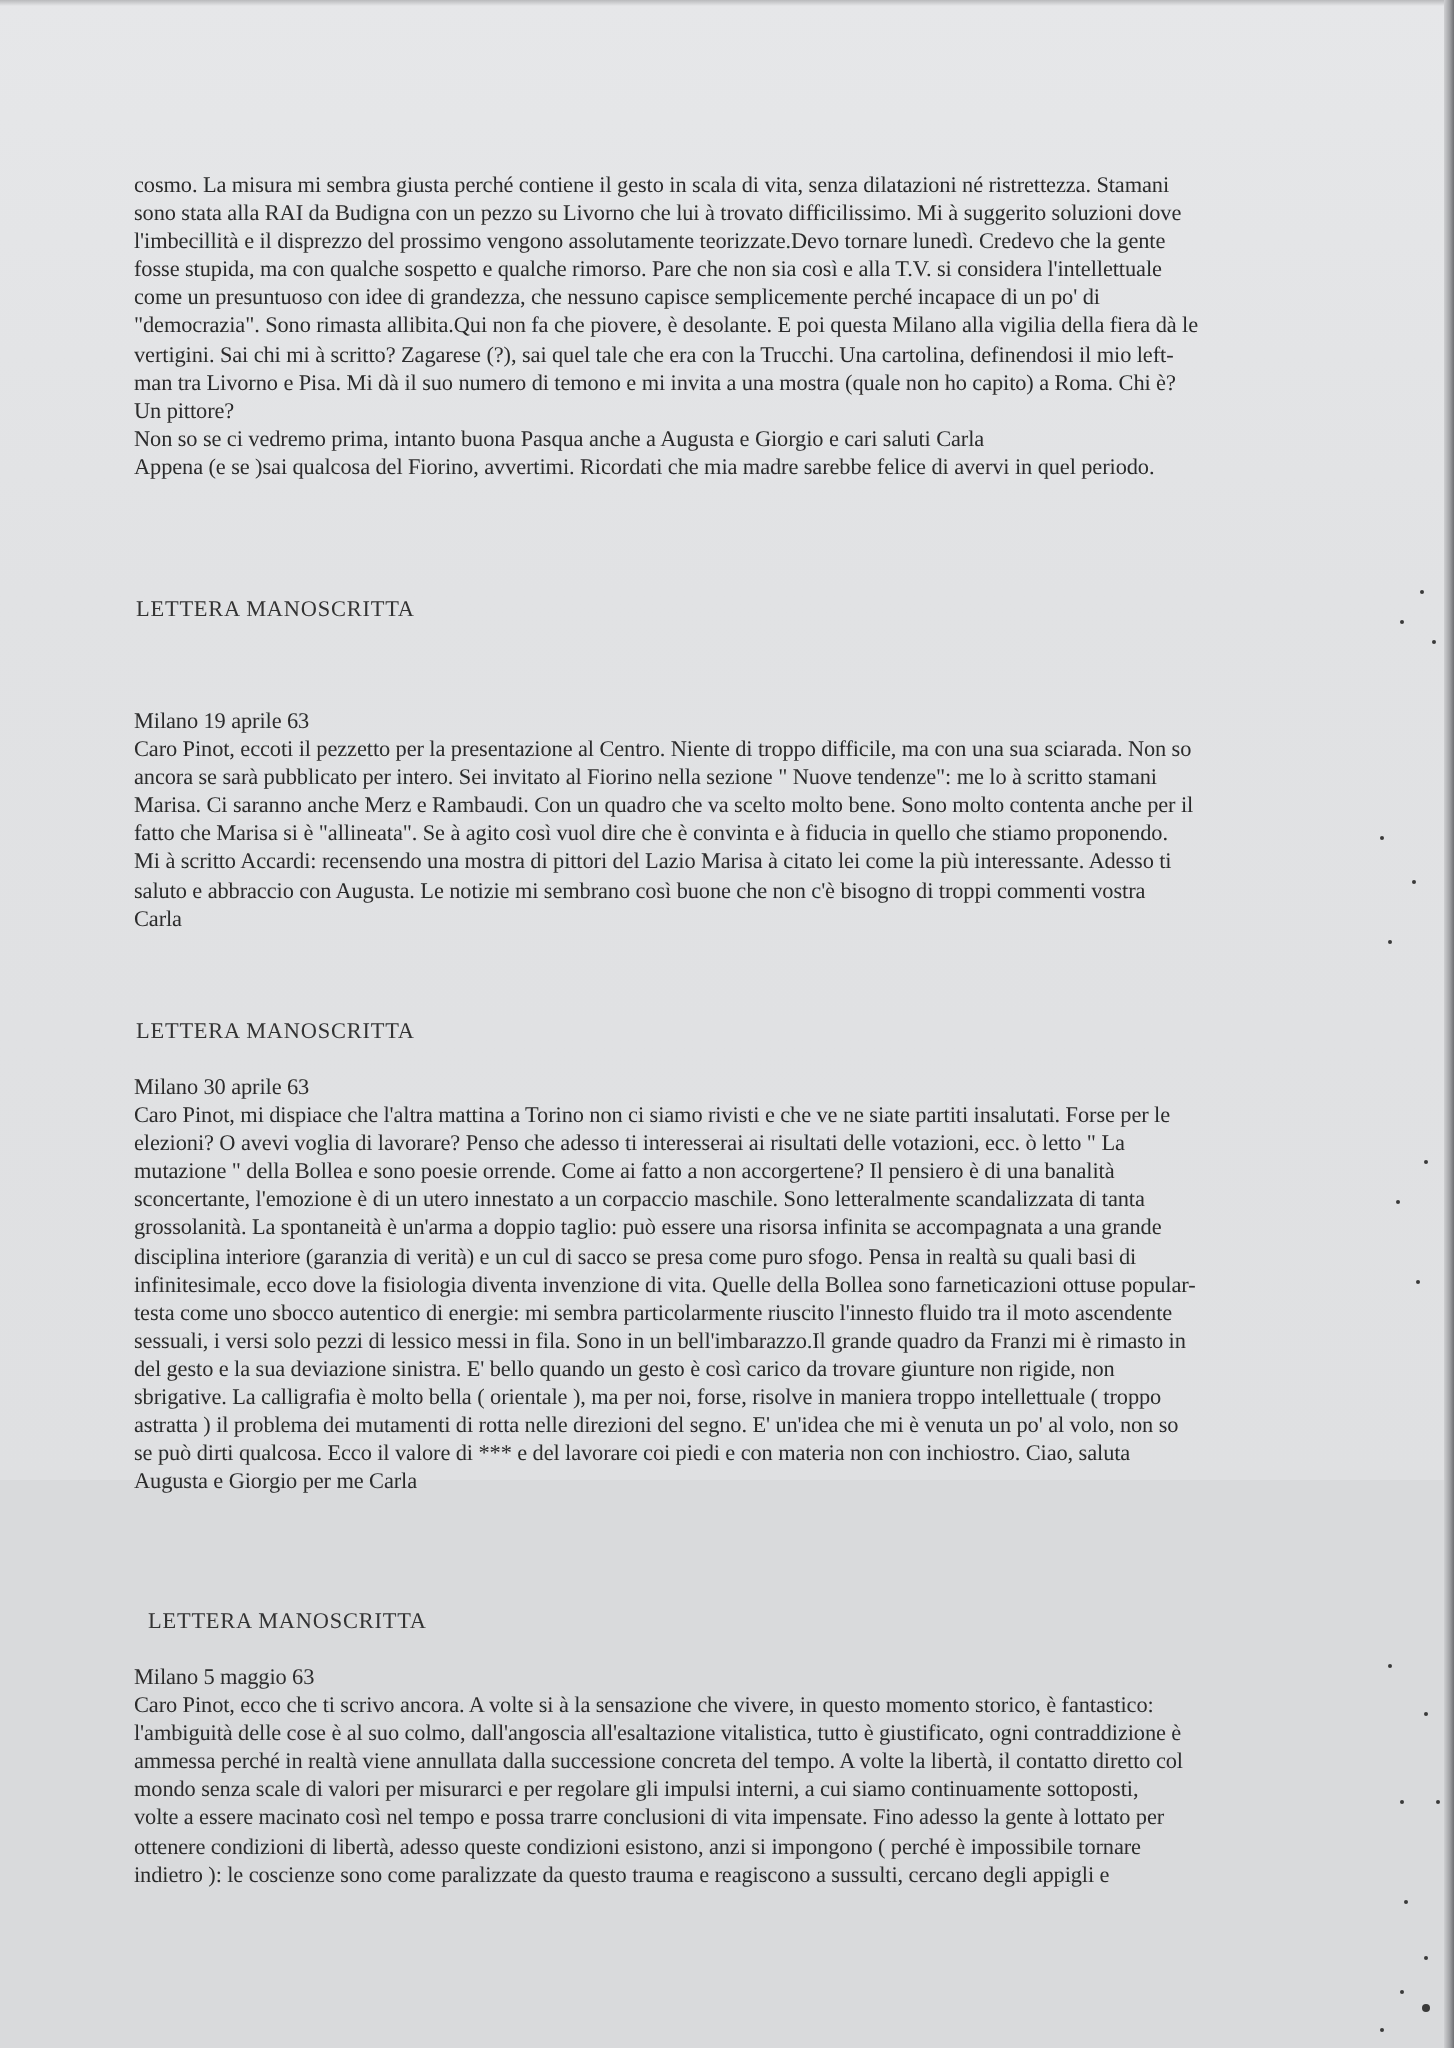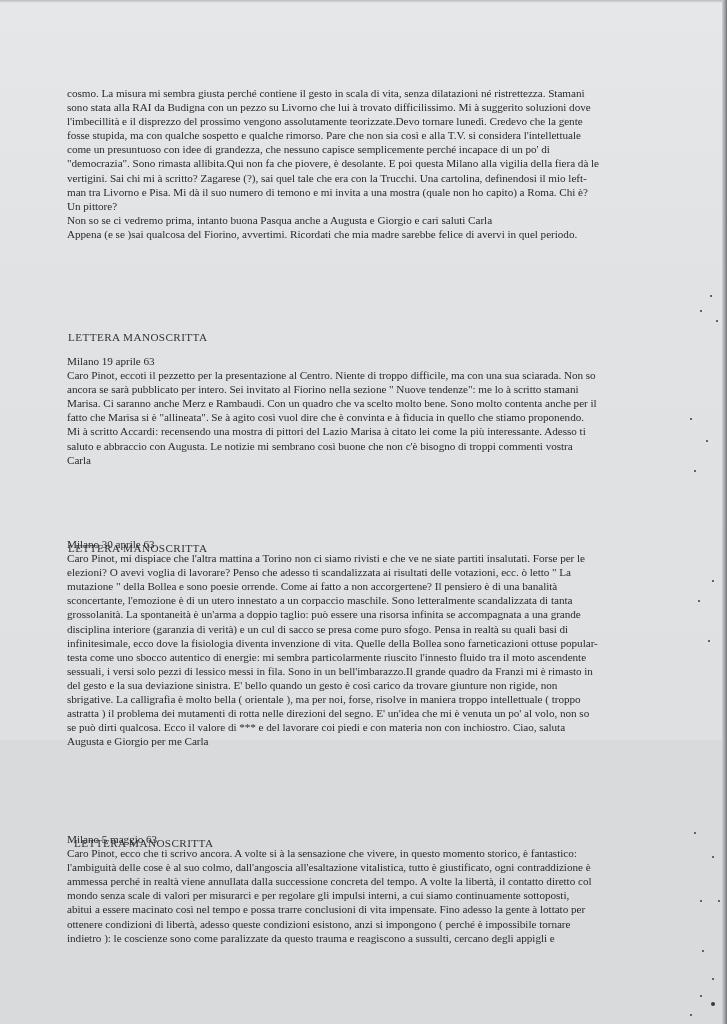--- a/index.html
+++ b/index.html
@@ -50,21 +50,20 @@
       white-space: nowrap;
       overflow: visible;
     }
     .heading {
       position: absolute;
       left: 68px;
       font-size: 11.2px;
       letter-spacing: 0.4px;
       color: #333;
       white-space: nowrap;
-      margin-top: 32px;
     }
     .dateline {
       display: block;
       white-space: nowrap;
     }
     .speck {
       position: absolute;
       background: #3a3a3a;
       border-radius: 50%;
     }
@@ -98,21 +97,21 @@
     <span class="line">fatto che Marisa si è "allineata". Se à agito così vuol dire che è convinta e à fiducia in quello che stiamo proponendo.</span>
     <span class="line">Mi à scritto Accardi: recensendo una mostra di pittori del Lazio Marisa à citato lei come la più interessante. Adesso ti</span>
     <span class="line">saluto e abbraccio con Augusta. Le notizie mi sembrano così buone che non c'è bisogno di troppi commenti     vostra</span>
     <span class="line">Carla</span>
   </div>
 
   <div class="heading" style="top:510px;">LETTERA MANOSCRITTA</div>
   <div class="block" style="top:537px;">
     <span class="dateline">Milano 30 aprile 63</span>
     <span class="line">Caro Pinot, mi dispiace che l'altra mattina a Torino non ci siamo rivisti e che ve ne siate partiti insalutati. Forse per le</span>
-    <span class="line">elezioni? O avevi voglia di lavorare? Penso che adesso ti scandalizzata ai risultati delle votazioni, ecc. ò letto " La</span>
+    <span class="line">elezioni? O avevi voglia di lavorare? Penso che adesso ti interesserai ai risultati delle votazioni, ecc. ò letto " La</span>
     <span class="line">mutazione " della Bollea  e sono poesie orrende. Come ai fatto a non accorgertene? Il pensiero è di una banalità</span>
     <span class="line">sconcertante, l'emozione è di un utero innestato a un corpaccio maschile. Sono letteralmente scandalizzata di tanta</span>
     <span class="line">grossolanità. La spontaneità è un'arma a doppio taglio: può essere una risorsa infinita se accompagnata a una grande</span>
     <span class="line">disciplina interiore (garanzia di verità) e un cul di sacco se presa come puro sfogo. Pensa in realtà su quali basi di</span>
     <span class="line">infinitesimale, ecco dove la fisiologia diventa invenzione di vita. Quelle della Bollea sono farneticazioni ottuse popular-</span>
     <span class="line">testa come uno sbocco autentico di energie: mi sembra particolarmente riuscito l'innesto fluido tra il moto ascendente</span>
     <span class="line">sessuali, i versi solo pezzi di lessico messi in fila. Sono in un bell'imbarazzo.Il grande quadro da Franzi mi è rimasto in</span>
     <span class="line">del gesto e la sua deviazione sinistra. E' bello quando un gesto è così carico da trovare giunture non rigide, non</span>
     <span class="line">sbrigative. La calligrafia è molto bella ( orientale ), ma per noi, forse, risolve in maniera troppo intellettuale ( troppo</span>
     <span class="line">astratta ) il problema dei mutamenti di rotta nelle direzioni del segno. E' un'idea che mi è venuta un po' al volo, non so</span>
@@ -120,21 +119,21 @@
     <span class="line">Augusta e Giorgio per me     Carla</span>
   </div>
 
   <div class="heading" style="top:805px; left:74px;">LETTERA MANOSCRITTA</div>
   <div class="block" style="top:832px;">
     <span class="dateline">Milano 5 maggio 63</span>
     <span class="line">Caro Pinot, ecco che ti scrivo ancora. A volte si à la sensazione che vivere, in questo momento storico, è fantastico:</span>
     <span class="line">l'ambiguità delle cose è al suo colmo, dall'angoscia all'esaltazione vitalistica, tutto è giustificato, ogni contraddizione è</span>
     <span class="line">ammessa perché in realtà viene annullata dalla successione concreta del tempo. A volte la libertà, il contatto diretto col</span>
     <span class="line">mondo senza scale di valori per misurarci e per regolare gli impulsi interni, a cui siamo continuamente sottoposti,</span>
-    <span class="line">abitui a essere macinato così nel tempo e possa trarre conclusioni di vita impensate. Fino adesso la gente à lottato per</span>
+    <span class="line">volte a essere macinato così nel tempo e possa trarre conclusioni di vita impensate. Fino adesso la gente à lottato per</span>
     <span class="line">ottenere condizioni di libertà, adesso queste condizioni esistono, anzi si impongono ( perché è impossibile tornare</span>
     <span class="line">indietro ):  le coscienze sono come paralizzate da questo trauma e reagiscono a sussulti, cercano degli appigli e</span>
   </div>
 
   <div class="speck" style="left:710px; top:295px; width:2px; height:2px;"></div>
   <div class="speck" style="left:700px; top:310px; width:2px; height:2px;"></div>
   <div class="speck" style="left:716px; top:320px; width:2px; height:2px;"></div>
   <div class="speck" style="left:690px; top:418px; width:2px; height:2px;"></div>
   <div class="speck" style="left:706px; top:440px; width:2px; height:2px;"></div>
   <div class="speck" style="left:694px; top:470px; width:2px; height:2px;"></div>

